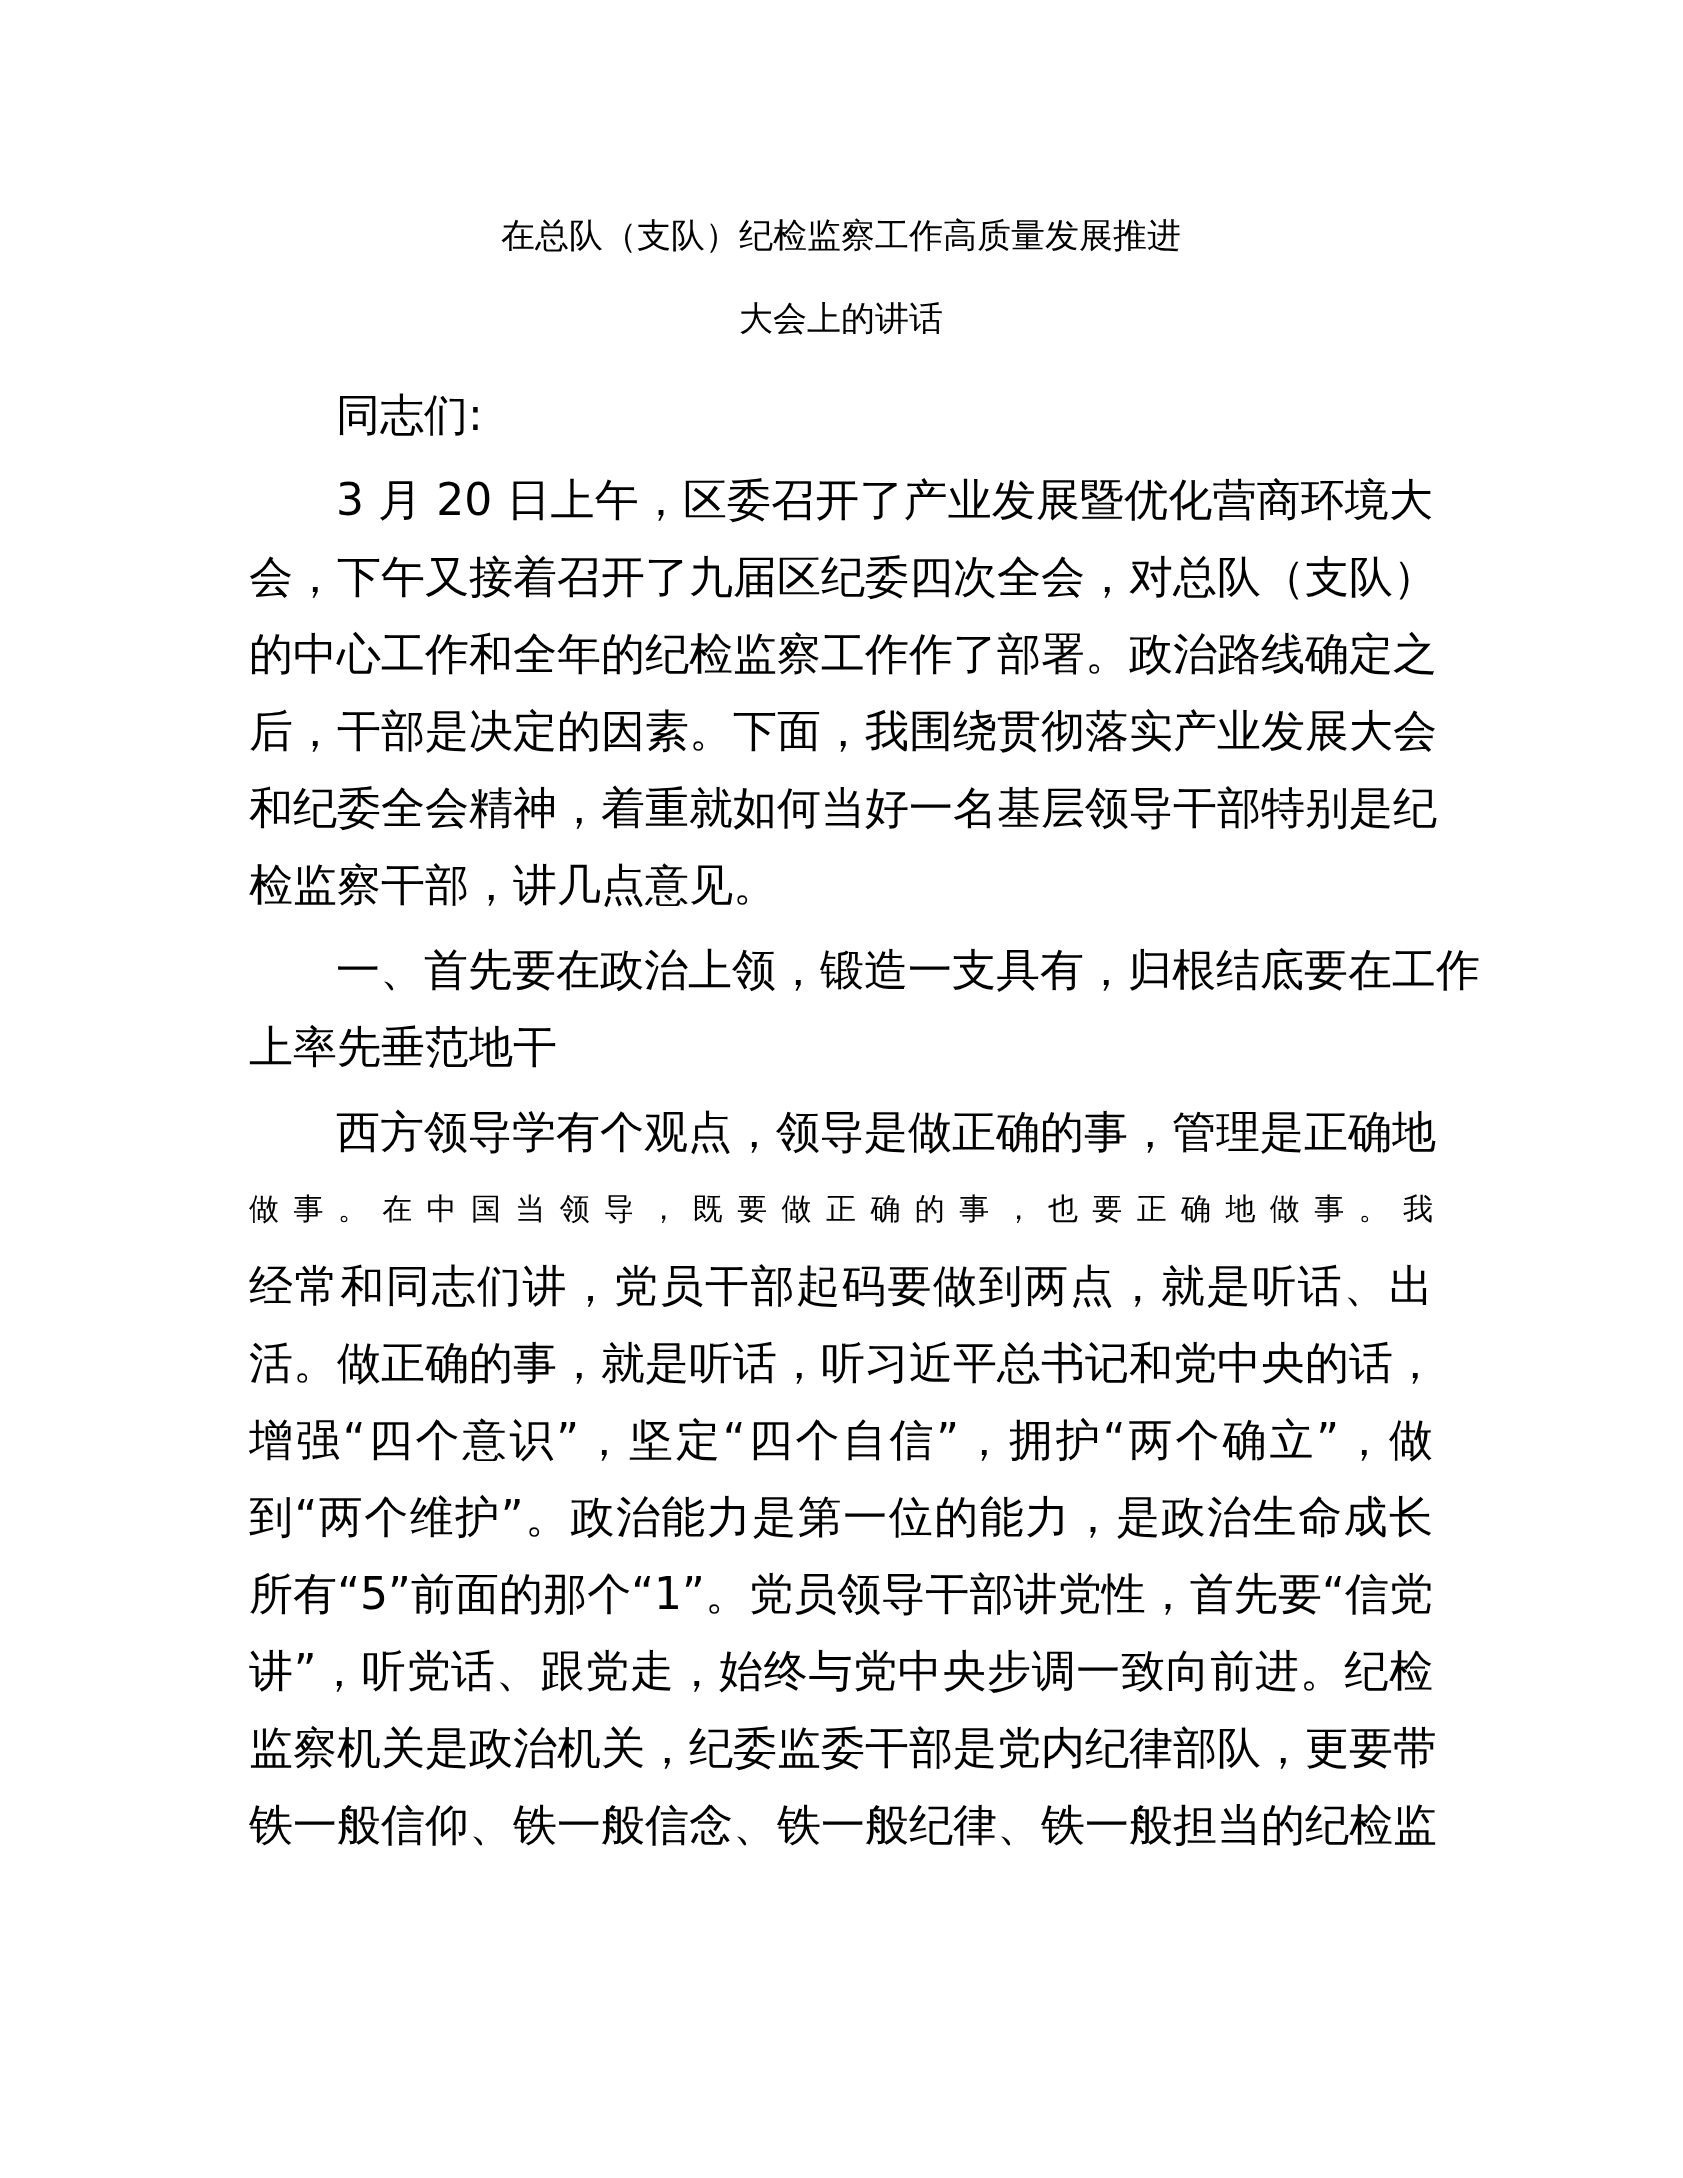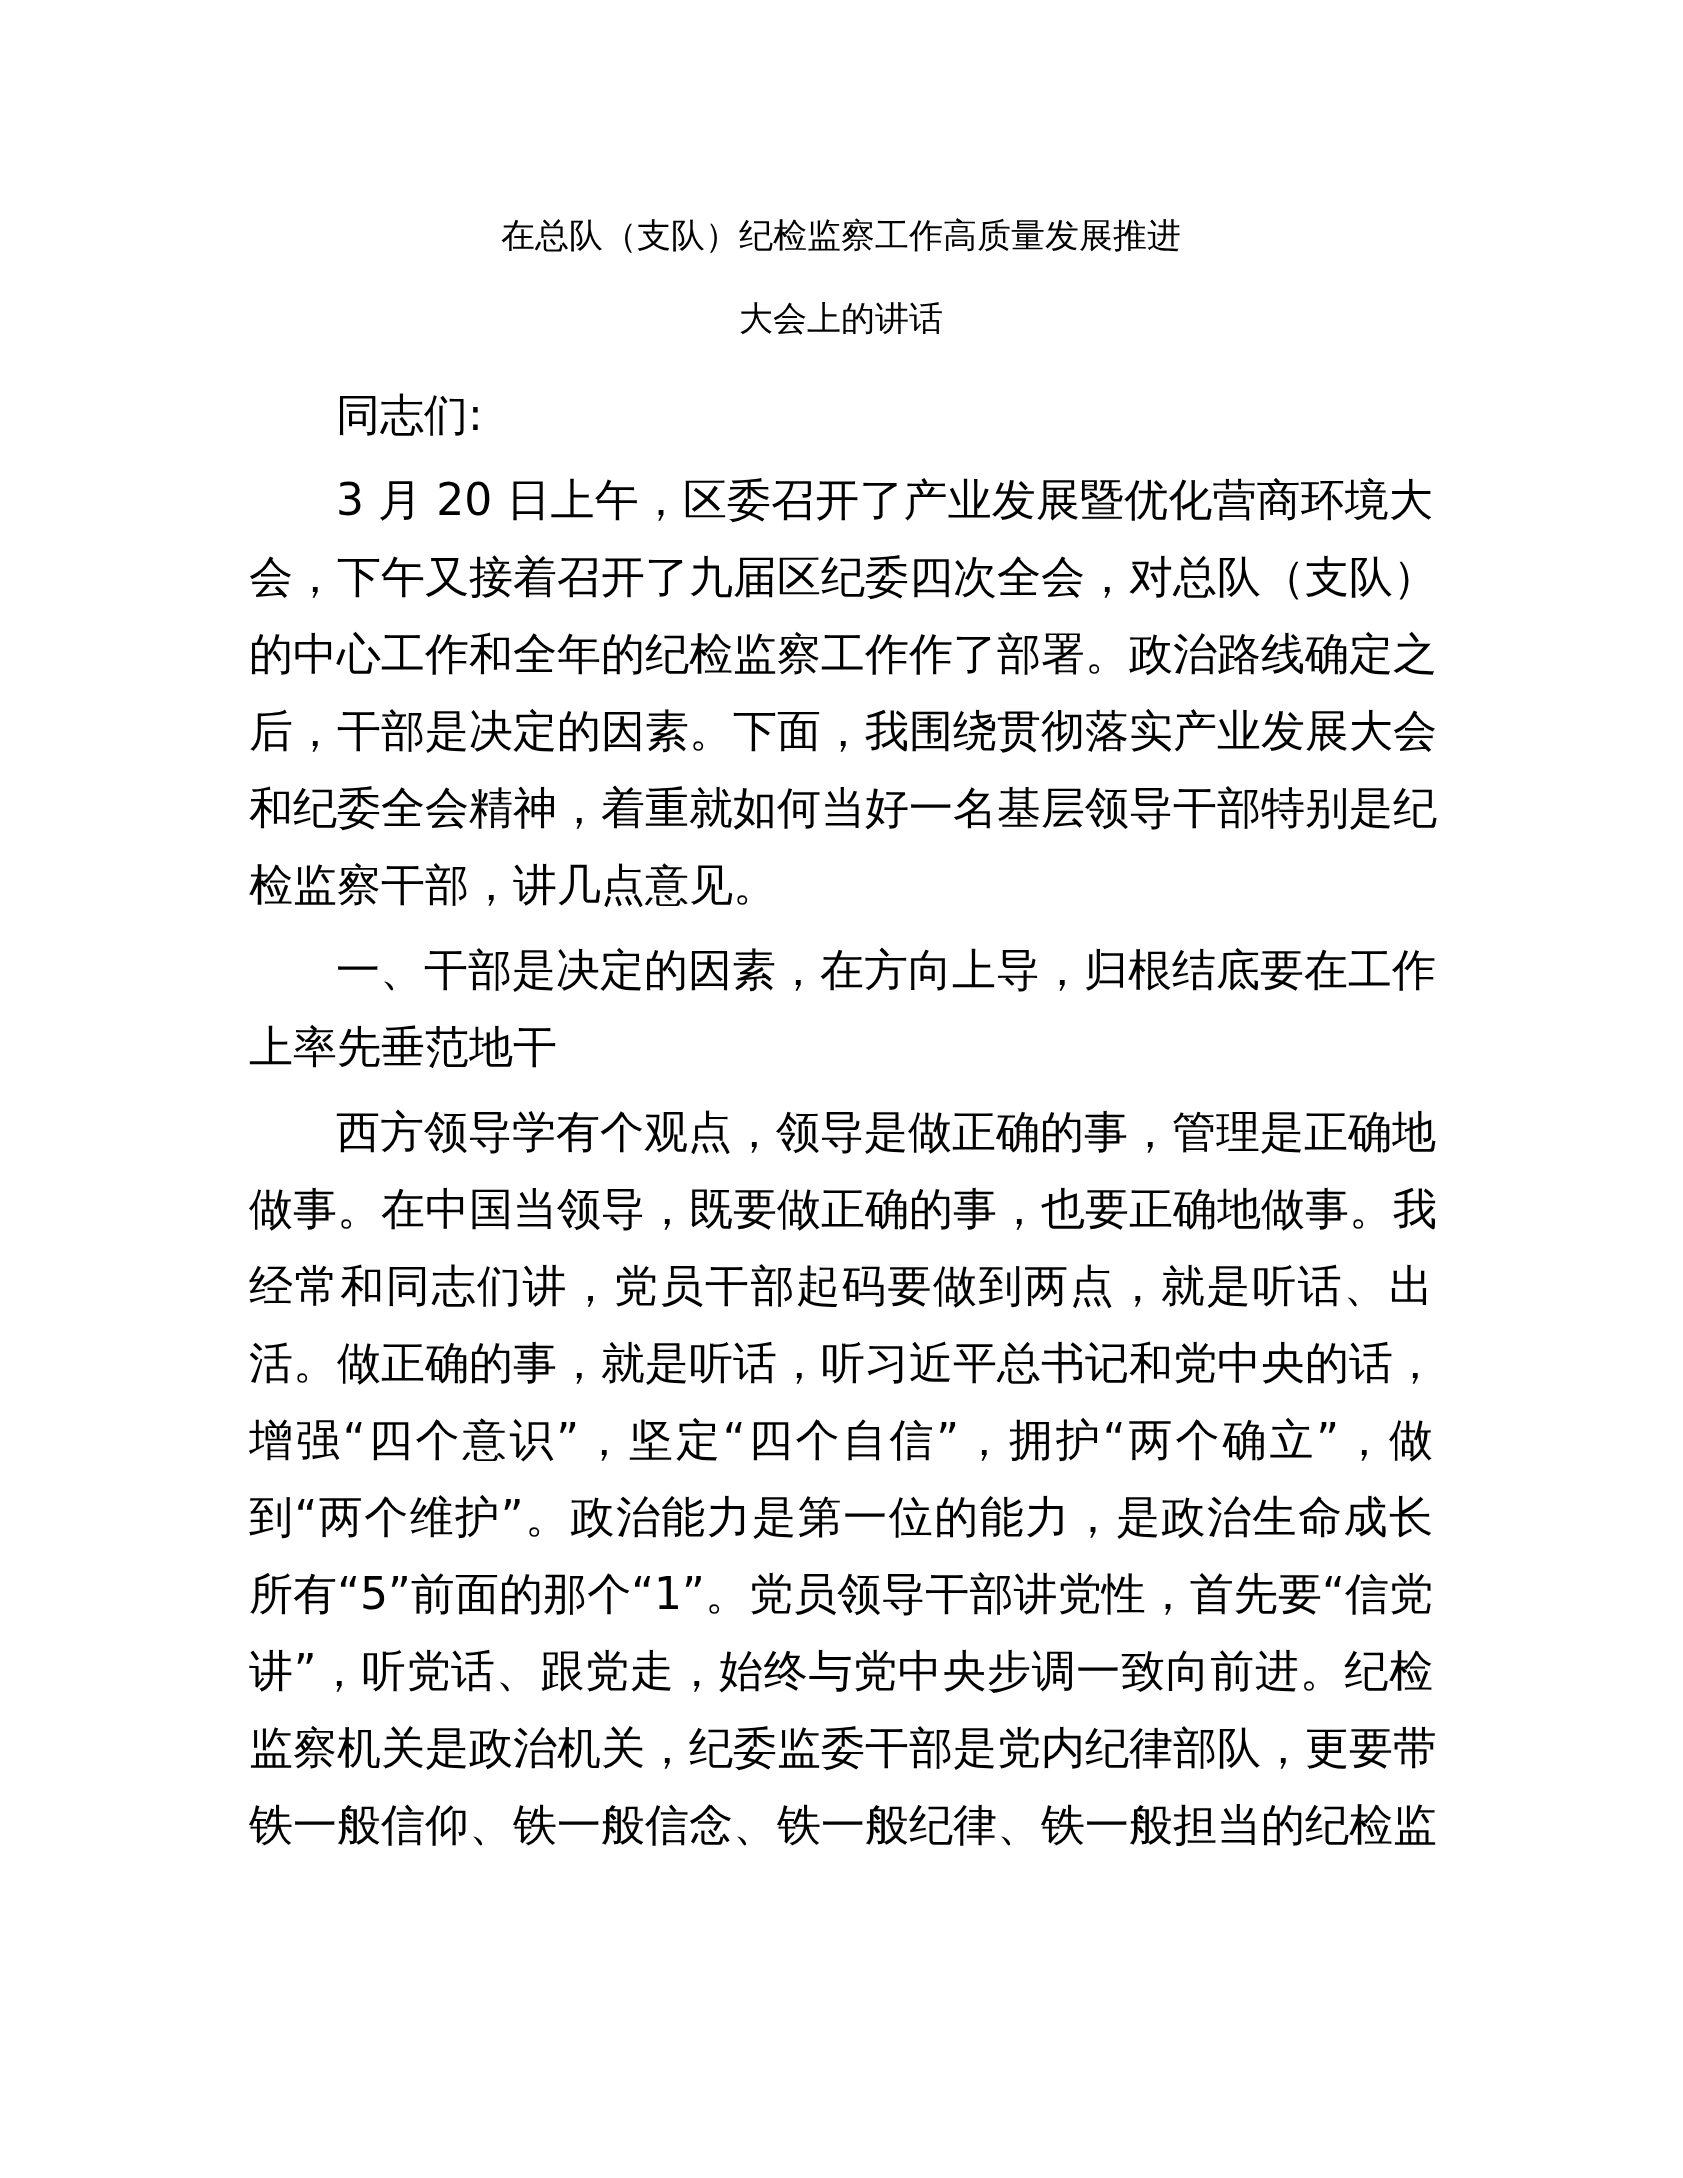--- a/index.html
+++ b/index.html
@@ -74,27 +74,27 @@
   <div class="block" style="margin-top:8px;">
     <span class="body-line first" style="font-size:44px;line-height:77px;">3 月 20 日上午，区委召开了产业发展暨优化营商环境大</span>
     <span class="body-line" style="font-size:44px;line-height:77px;">会，下午又接着召开了九届区纪委四次全会，对总队（支队）</span>
     <span class="body-line" style="font-size:44px;line-height:77px;">的中心工作和全年的纪检监察工作作了部署。政治路线确定之</span>
     <span class="body-line" style="font-size:44px;line-height:77px;">后，干部是决定的因素。下面，我围绕贯彻落实产业发展大会</span>
     <span class="body-line" style="font-size:44px;line-height:77px;">和纪委全会精神，着重就如何当好一名基层领导干部特别是纪</span>
     <span class="body-line last" style="font-size:44px;line-height:77px;">检监察干部，讲几点意见。</span>
   </div>
 
   <div class="block" style="margin-top:8px;">
-    <span class="body-line first" style="font-size:44px;line-height:77px;">一、干部是决定的因素，在方向上导，归根结底要在工作</span>
+    <span class="body-line first" style="font-size:44px;line-height:77px;">一、首先要在政治上领，锻造一支具有，归根结底要在工作</span>
     <span class="body-line last" style="font-size:44px;line-height:77px;">上率先垂范地干</span>
   </div>
 
   <div class="block" style="margin-top:8px;">
     <span class="body-line first" style="font-size:44px;line-height:77px;">西方领导学有个观点，领导是做正确的事，管理是正确地</span>
-    <span class="body-line" style="font-size:44px;line-height:77px;">做事。在中国当领导，既要做正确的事，也要正确地做事。我</span>
+    <span class="body-line" style="font-size:30px;line-height:77px;">做事。在中国当领导，既要做正确的事，也要正确地做事。我</span>
     <span class="body-line" style="font-size:44px;line-height:77px;">经常和同志们讲，党员干部起码要做到两点，就是听话、出</span>
     <span class="body-line" style="font-size:44px;line-height:77px;">活。做正确的事，就是听话，听习近平总书记和党中央的话，</span>
     <span class="body-line" style="font-size:44px;line-height:77px;">增强“四个意识”，坚定“四个自信”，拥护“两个确立”，做</span>
     <span class="body-line" style="font-size:44px;line-height:77px;">到“两个维护”。政治能力是第一位的能力，是政治生命成长</span>
     <span class="body-line" style="font-size:44px;line-height:77px;">所有“5”前面的那个“1”。党员领导干部讲党性，首先要“信党</span>
     <span class="body-line" style="font-size:44px;line-height:77px;">讲”，听党话、跟党走，始终与党中央步调一致向前进。纪检</span>
     <span class="body-line" style="font-size:44px;line-height:77px;">监察机关是政治机关，纪委监委干部是党内纪律部队，更要带</span>
     <span class="body-line" style="font-size:44px;line-height:77px;">铁一般信仰、铁一般信念、铁一般纪律、铁一般担当的纪检监</span>
   </div>
 </div>

